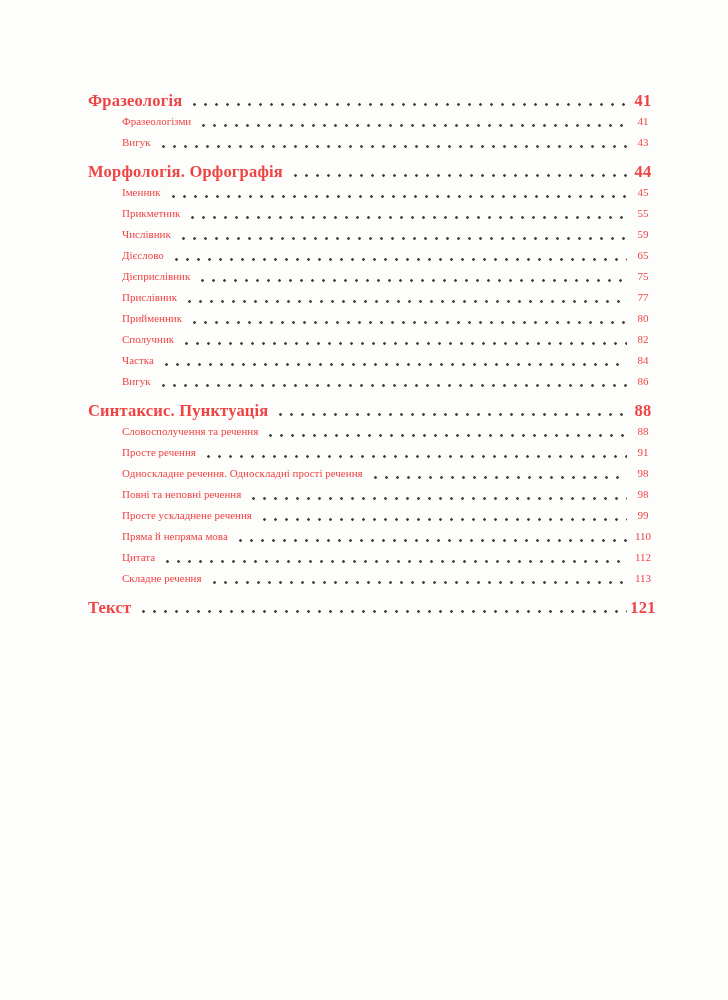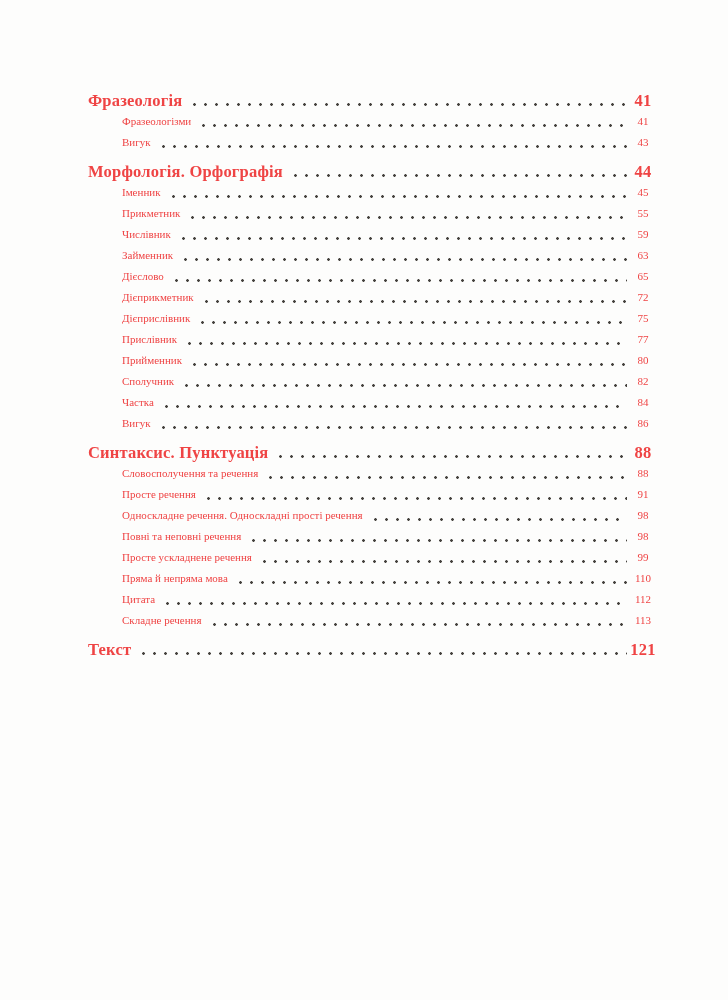--- a/index.html
+++ b/index.html
@@ -99,37 +99,27 @@
     <span class="toc-dots"></span>
     <span class="toc-page">55</span>
   </div>
 
   <div class="toc-row level-1">
     <span class="toc-label">Числівник</span>
     <span class="toc-dots"></span>
     <span class="toc-page">59</span>
   </div>
 
-  <div class="toc-row level-1">
-    <span class="toc-label">Займенник</span>
-    <span class="toc-dots"></span>
-    <span class="toc-page">63</span>
-  </div>
 
   <div class="toc-row level-1">
     <span class="toc-label">Дієслово</span>
     <span class="toc-dots"></span>
     <span class="toc-page">65</span>
   </div>
 
-  <div class="toc-row level-1">
-    <span class="toc-label">Дієприкметник</span>
-    <span class="toc-dots"></span>
-    <span class="toc-page">72</span>
-  </div>
 
   <div class="toc-row level-1">
     <span class="toc-label">Дієприслівник</span>
     <span class="toc-dots"></span>
     <span class="toc-page">75</span>
   </div>
 
   <div class="toc-row level-1">
     <span class="toc-label">Прислівник</span>
     <span class="toc-dots"></span>

